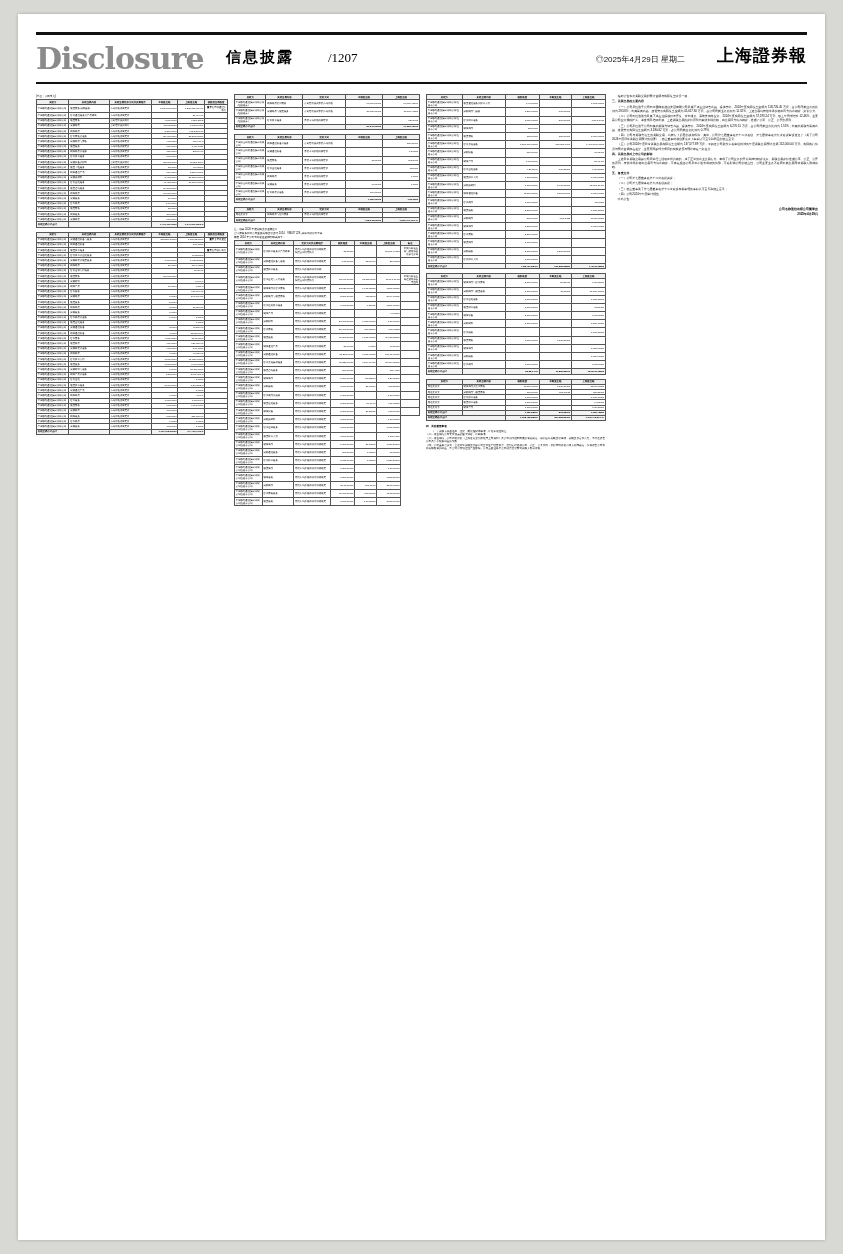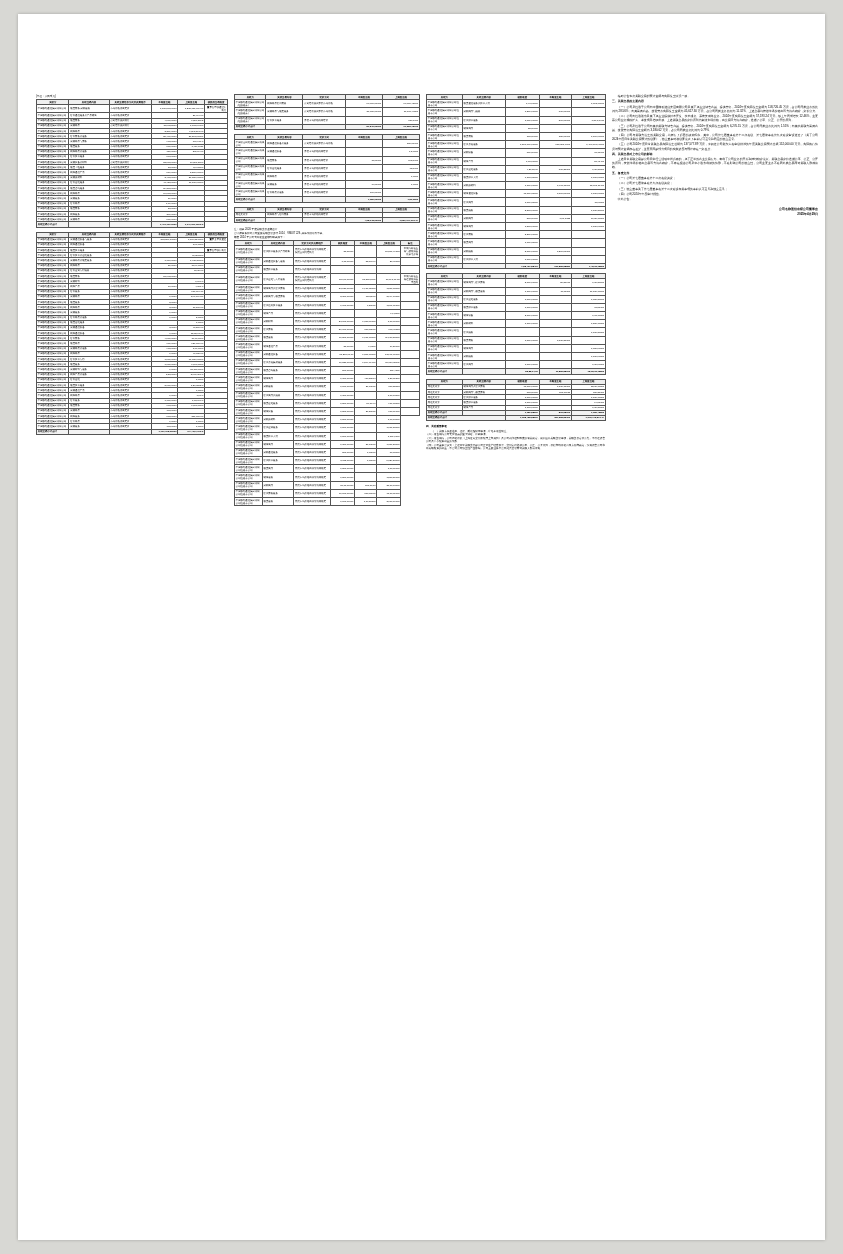--- a/index.html
+++ b/index.html
@@ -105,20 +105,29 @@
   .notes p.h{text-indent:0;font-weight:bold;}
   .signoff{
     margin-top:6px;text-align:right;font-size:3px;line-height:1.5;font-weight:bold;
   }
 </style>
 </head>
 <body>
 
 <div class="page">
 
+  <div class="masthead">
+    <div class="rule-top"></div>
+    <div class="disclosure">Disclosure</div>
+    <div class="cn-title">信息披露</div>
+    <div class="page-no">/1207</div>
+    <div class="issue-date">◎2025年4月29日 星期二</div>
+    <div class="paper-name">上海證券報</div>
+    <div class="rule-bottom"></div>
+  </div>
 
   <div class="cols">
 
     <div class="col c1">
       <div class="unit-note">(单位：人民币元)</div>
       <div class="blk">
         <table class="fin">
           <colgroup>
               <col style="width:17%">
               <col style="width:21%">

